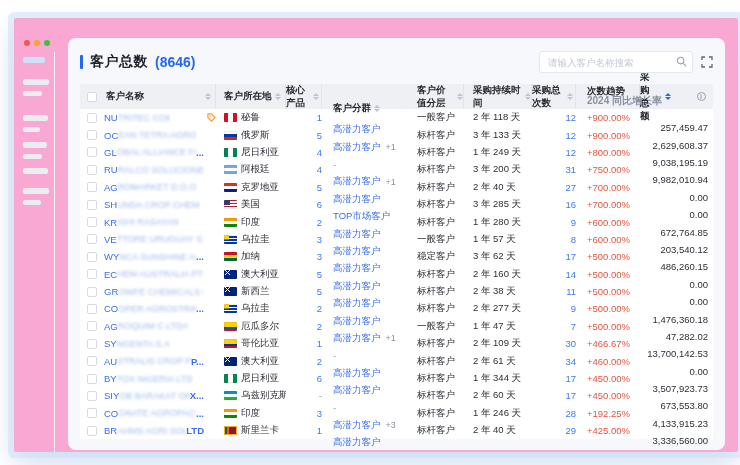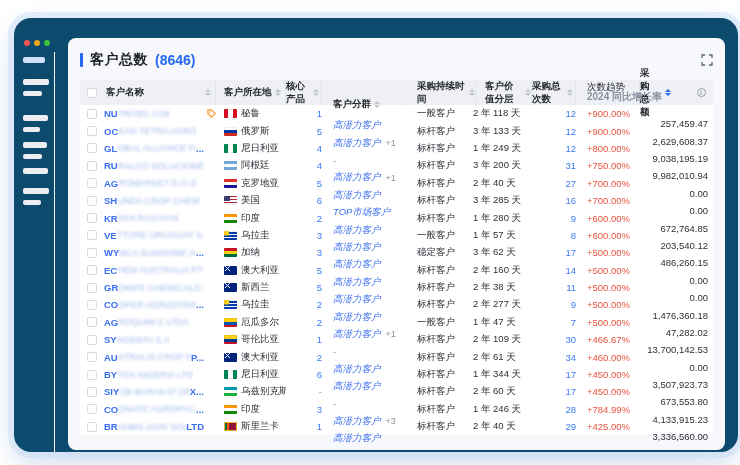--- a/index.html
+++ b/index.html
@@ -2,21 +2,21 @@
 <html><head>
 <meta charset="utf-8">
 <style>
   * { margin:0; padding:0; box-sizing:border-box; }
   html,body { width:740px; height:465px; overflow:hidden; background:#ffffff;
     font-family:"Liberation Sans","DejaVu Sans",sans-serif; }
   .stage { position:relative; width:740px; height:465px; }
 
   
   .window { position:absolute; left:14px; top:18px; width:724px; height:434px;
-    background:#0c4a6e; border-radius:17px;
+    background:#f9a8d4; border-radius:2px;
     box-shadow:0 0 0 6px rgba(205,224,248,.55), 0 12px 28px rgba(150,180,220,.45); }
   .dots { position:absolute; left:10px; top:22px; display:flex; gap:4px; }
   .dot { width:6px; height:6px; border-radius:50%; }
 
   
   .sidebar { position:absolute; left:0; top:34px; bottom:0; width:41px;
     border-right:1px solid #f1f3f6; }
   .sbar { position:absolute; left:9px; border-radius:2px; background:#ebedf0; height:6px; }
   .sbar.blue { background:#cfe0f8; }
   .sbar.sm { height:5px; }
@@ -45,21 +45,21 @@
     border-right:1px solid #e0e4ec; }
   .th:first-child, .th:last-child { border-right:none;gap:45px; }
   .th .sort { margin-left:3px; }
   .sort { display:inline-flex; flex-direction:column; gap:1px; cursor:pointer; }
   .sort i { width:0; height:0; border-left:3px solid transparent; border-right:3px solid transparent; }
   .sort i.up { border-bottom:3.5px solid #c0c4cc; }
   .sort i.dn { border-top:3.5px solid #c0c4cc; }
   .sort.active i.up { border-bottom-color:#2468f2; }
   .sort.active i.dn { border-top-color:#2468f2; }
   .two-line { display:flex; flex-direction:column; line-height:1.05; }
-  .two-line .l1 { font-size:9.5px; font-weight:normal; color:#25282e; }
+  .two-line .l1 { font-size:9.5px; font-weight:bold; color:#25282e; }
   .two-line .l2 { font-size:10px; font-weight:bold; color:#8a919f; white-space:nowrap; }
   .info-ic { width:9px; height:9px; border:1px solid #9aa0ab; border-radius:50%;
     font-size:7px; line-height:7px; color:#9aa0ab; text-align:center; font-style:normal;
     margin-left:2px; flex:0 0 auto; }
 
   .tbody { background:#fff; }
   .tr { display:flex; align-items:center; height:17.4px; }
   .td { display:flex; align-items:center; font-size:9.5px; color:#2b2f36; overflow:hidden;
     white-space:nowrap; }
 
@@ -75,21 +75,21 @@
   .col-total { flex:1; justify-content:flex-end; padding-right:5px; }
   .th.col-name { padding-left:2px; justify-content:space-between; padding-right:4px; }
   .th.col-core, .th.col-count { justify-content:flex-end; padding-right:2px; }
   .th.col-total { justify-content:flex-end; }
 
   .checkbox { width:10px; height:10px; border:1px solid #d6dae2; border-radius:2px;
     background:#fff; cursor:pointer; }
 
   .name-link { display:flex; align-items:center; color:#3a6ef0; text-decoration:none;
     overflow:hidden; cursor:pointer; max-width:100px; }
-  .name-pre { font-weight:bold; color:#3a6ef0; flex:0 0 auto; }
+  .name-pre { font-weight:normal; color:#3a6ef0; flex:0 0 auto; }
   .name-blur { filter:blur(1.6px); opacity:.8; color:#8aa7e8; font-size:9px; overflow:hidden;
     font-style:normal; }
   .name-suf { color:#3a6ef0; flex:0 0 auto; }
   .tag-ic { margin-left:3px; flex:0 0 auto; }
 
   .flag { width:13px; height:9px; border-radius:1px; margin-right:4px; flex:0 0 auto;
     box-shadow:inset 0 0 0 .5px rgba(0,0,0,.12); }
   .flag-peru { background:linear-gradient(90deg,#d91023 33%,#fff 33%,#fff 67%,#d91023 67%); }
   .flag-russia { background:linear-gradient(#fff 33%,#0039a6 33%,#0039a6 67%,#d52b1e 67%); }
   .flag-nigeria { background:linear-gradient(90deg,#008753 33%,#fff 33%,#fff 67%,#008753 67%); }
@@ -105,21 +105,21 @@
     linear-gradient(45deg,transparent 42%,#fff 42%,#fff 58%,transparent 58%) 0 0/7px 5px no-repeat,
     linear-gradient(-45deg,transparent 42%,#fff 42%,#fff 58%,transparent 58%) 0 0/7px 5px no-repeat,
     #00247d; }
   .flag-ecuador { background:linear-gradient(#ffd100 50%,#0057b8 50%,#0057b8 75%,#d91023 75%); }
   .flag-colombia { background:linear-gradient(#fcd116 50%,#003893 50%,#003893 75%,#ce1126 75%); }
   .flag-uzbekistan { background:linear-gradient(#0099b5 36%,#fff 36%,#fff 64%,#1eb53a 64%); }
   .flag-sri-lanka { background:linear-gradient(90deg,#006a4e 0 22%,#ff5b00 22%,#ff5b00 42%,#8d153a 42%);
     box-shadow:inset 0 0 0 1px #f3b229; }
 
   .num-blue { color:#3a7bf0; }
-  .seg-link { color:#3a6ef0; text-decoration:none; cursor:pointer;font-style:italic; }
+  .seg-link { color:#3a6ef0; text-decoration:none; cursor:pointer; }
   .delta { font-style:normal; color:#8a919f; margin-left:5px; font-size:9px; }
   .muted { color:#9aa0ab; }
   .trend-val { color:#e8533f; }
   .total-val { color:#2b2f36;margin-top:20px; }
 </style>
 </head>
 <body>
 
 <div class="stage">
   <div class="window">
@@ -144,20 +144,27 @@
       </aside>
 
     <main class="card">
       <div class="card-head">
         <div class="title-wrap">
           <span class="accent"></span>
           <span class="page-title">客户总数</span>
           <span class="page-count">(8646)</span>
         </div>
         <div class="search-wrap">
+          <span class="search-box">
+            <input type="text" placeholder="请输入客户名称搜索" style="">
+            <svg class="search-ic" width="11" height="11" viewBox="0 0 12 12">
+              <circle cx="5" cy="5" r="3.6" fill="none" stroke="#9aa0ab" stroke-width="1.2"></circle>
+              <line x1="8" y1="8" x2="11" y2="11" stroke="#9aa0ab" stroke-width="1.2"></line>
+            </svg>
+          </span>
           <svg class="expand-ic" width="12" height="12" viewBox="0 0 12 12">
             <path d="M1 4V1h3M8 1h3v3M11 8v3H8M4 11H1V8" fill="none" stroke="#5f6672" stroke-width="1.3"></path>
           </svg>
         </div>
       </div>
 
       <div class="table">
         <div class="thead" id="thead">
             <div class="th col-check">
               <span class="checkbox"></span>
@@ -183,29 +190,29 @@
                 <i class="dn"></i>
               </span>
             </div>
             <div class="th col-segment">
               <span>客户分群</span>
               <span class="sort">
                 <i class="up"></i>
                 <i class="dn"></i>
               </span>
             </div>
+            <div class="th col-tier">
+              <span>客户价值分层</span>
+              <span class="sort">
+                <i class="up"></i>
+                <i class="dn"></i>
+              </span>
+            </div>
             <div class="th col-duration">
               <span>采购持续时间</span>
-              <span class="sort">
-                <i class="up"></i>
-                <i class="dn"></i>
-              </span>
-            </div>
-            <div class="th col-tier">
-              <span>客户价值分层</span>
               <span class="sort">
                 <i class="up"></i>
                 <i class="dn"></i>
               </span>
             </div>
             <div class="th col-count">
               <span>采购总次数</span>
               <span class="sort">
                 <i class="up"></i>
                 <i class="dn"></i>
@@ -667,21 +674,21 @@
                 <span>印度</span>
               </span>
               <span class="td col-core num-blue">3</span>
               <span class="td col-segment">
                 <a class="seg-link">高潜力客户</a>
                 <em class="delta">+3</em>
               </span>
               <span class="td col-tier">标杆客户</span>
               <span class="td col-duration">1 年 246 天</span>
               <span class="td col-count num-blue">28</span>
-              <span class="td col-trend trend-val">+784.99%</span>
+              <span class="td col-trend trend-val">+192.25%</span>
               <span class="td col-total total-val">4,133,915.23</span>
             </div>
             <div class="tr">
               <span class="td col-check">
                 <span class="checkbox"></span>
               </span>
               <span class="td col-name">
                 <a class="name-link">
                   <b class="name-pre">BR</b>
                   <i class="name-blur">AHMS AGRI SOLUTIONS PVT</i>

